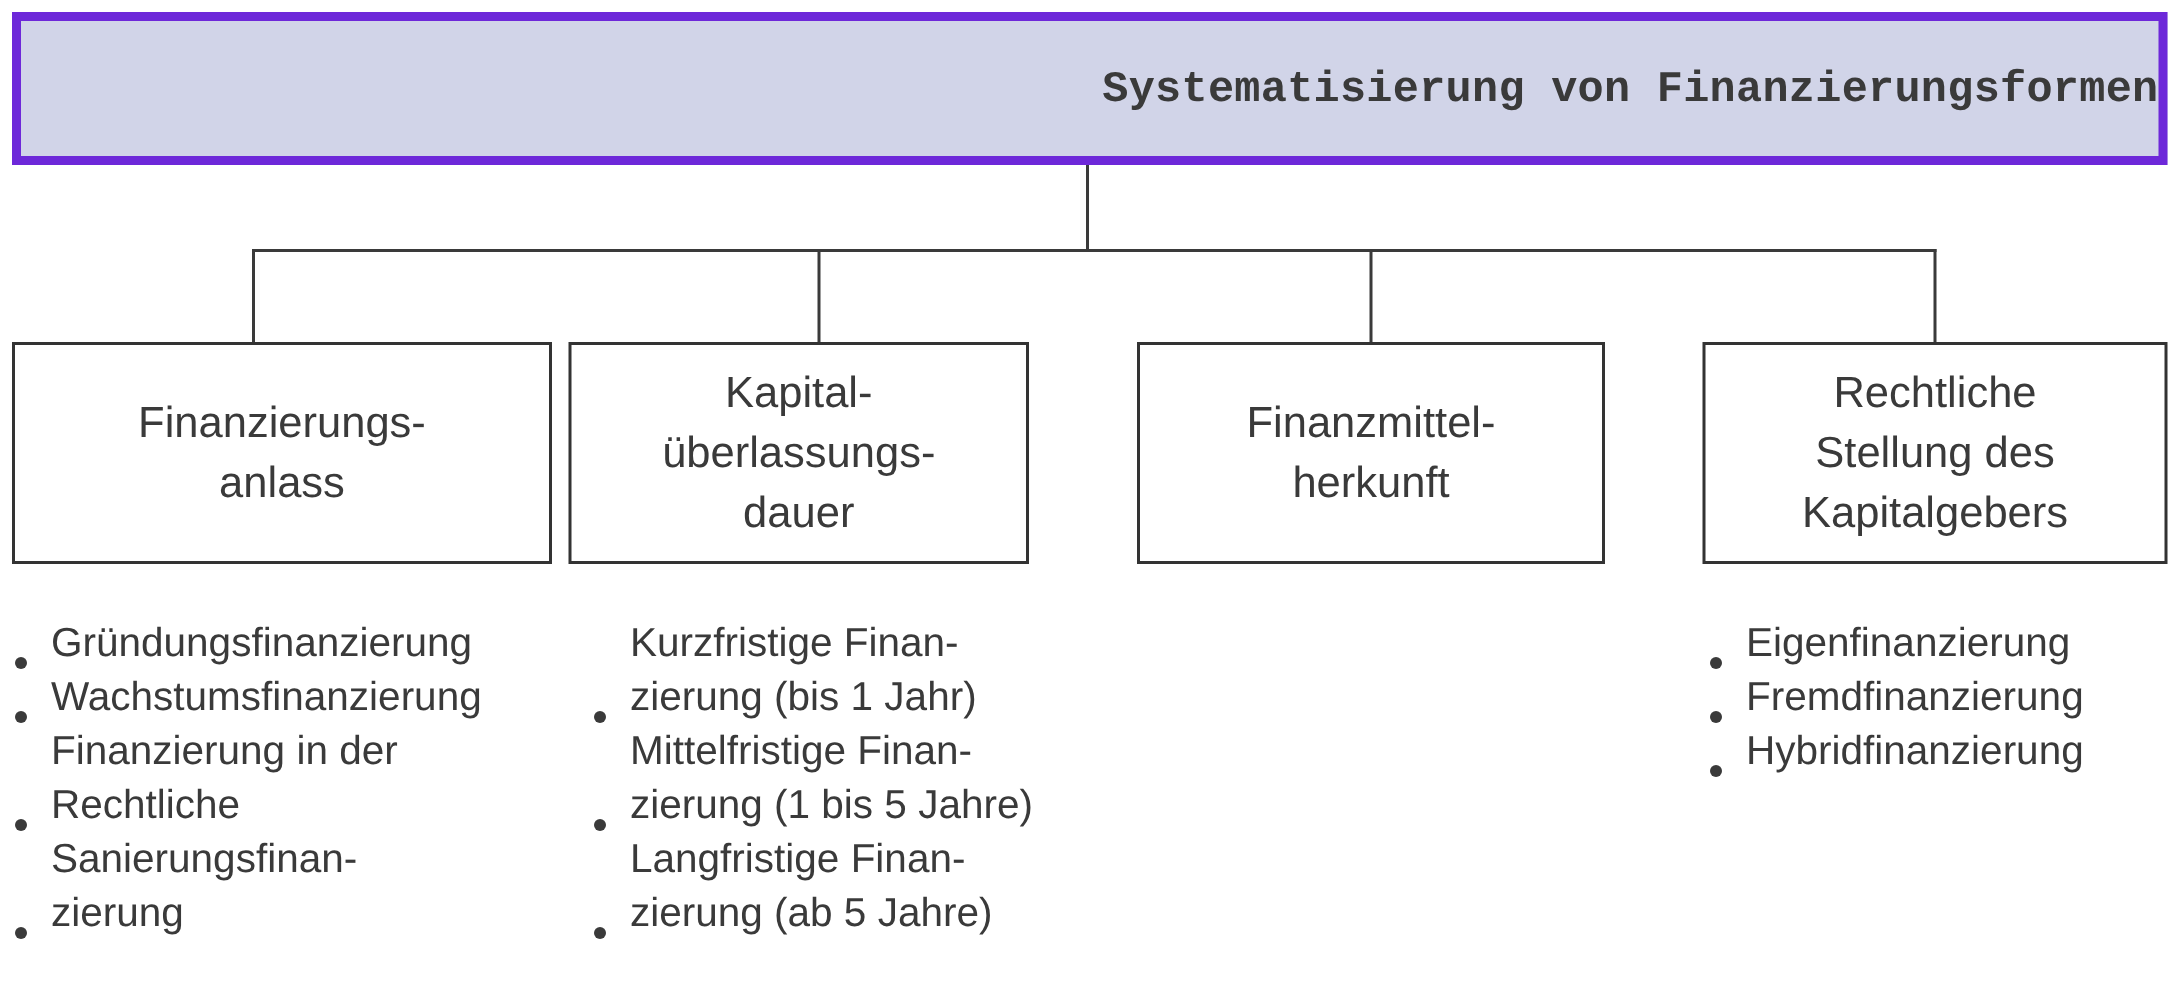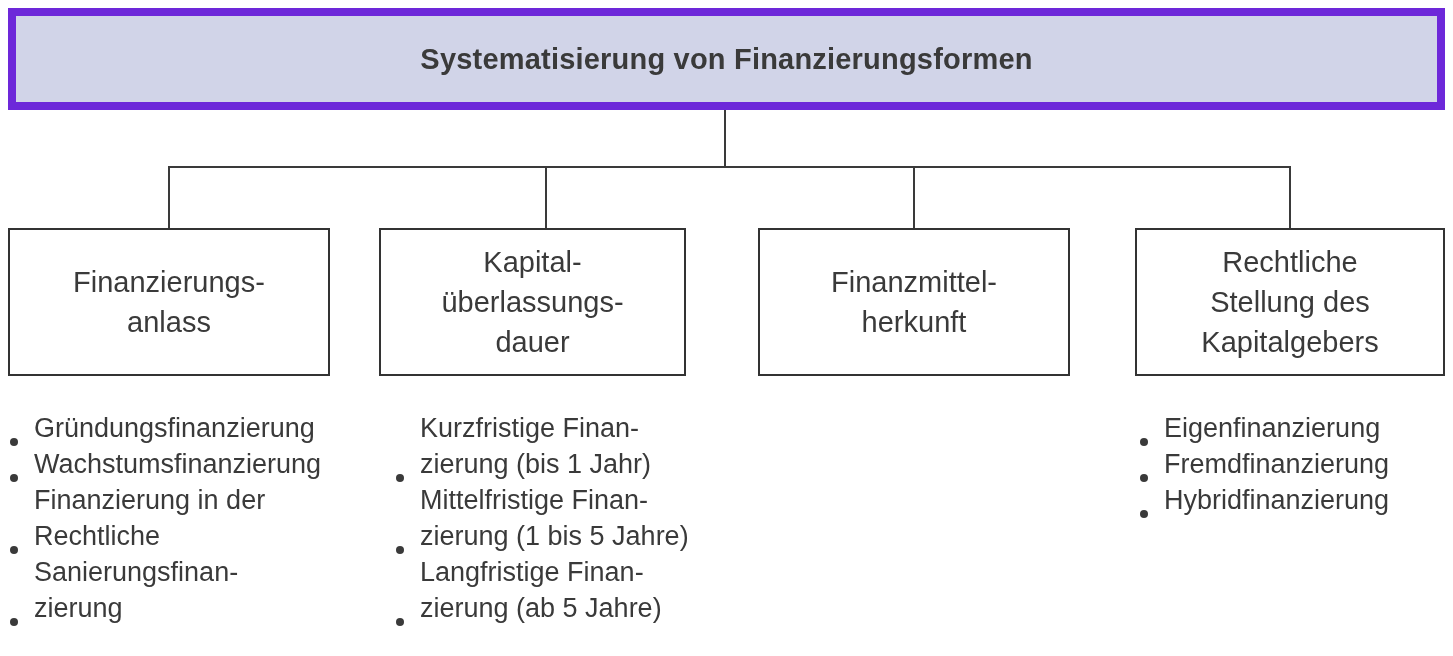--- a/index.html
+++ b/index.html
@@ -16,25 +16,26 @@
     color: #3a3a3a;
     overflow: hidden;
   }
   .title-box {
     position: absolute;
     left: 8px;
     top: 8px;
     width: 1437px;
     height: 102px;
     background: #d1d4e8;
-    border: 8px solid #6d28d9;
+    border: 6px solid #6d28d9;
     box-sizing: border-box;
     display: flex;
     align-items: center;
-    justify-content: center;
+    justify-content: flex-end;
+    font-family: Liberation Mono, monospace;
   }
   .title-text {
     font-size: 29px;
     font-weight: bold;
     letter-spacing: 0.2px;
   }
   .line {
     position: absolute;
     background: #3a3a3a;
   }
@@ -49,21 +50,21 @@
     top: 228px;
     height: 148px;
     background: #ffffff;
     border: 2px solid #333333;
     box-sizing: border-box;
     display: flex;
     align-items: center;
     justify-content: center;
     text-align: center;
   }
-  .node-box-1 { left: 8px;    width: 322px; }
+  .node-box-1 { left: 8px;    width: 360px; }
   .node-box-2 { left: 379px;  width: 307px; }
   .node-box-3 { left: 758px;  width: 312px; }
   .node-box-4 { left: 1135px; width: 310px; }
   .node-label {
     font-size: 29px;
     line-height: 40px;
     white-space: pre-line;
   }
   .list {
     position: absolute;

